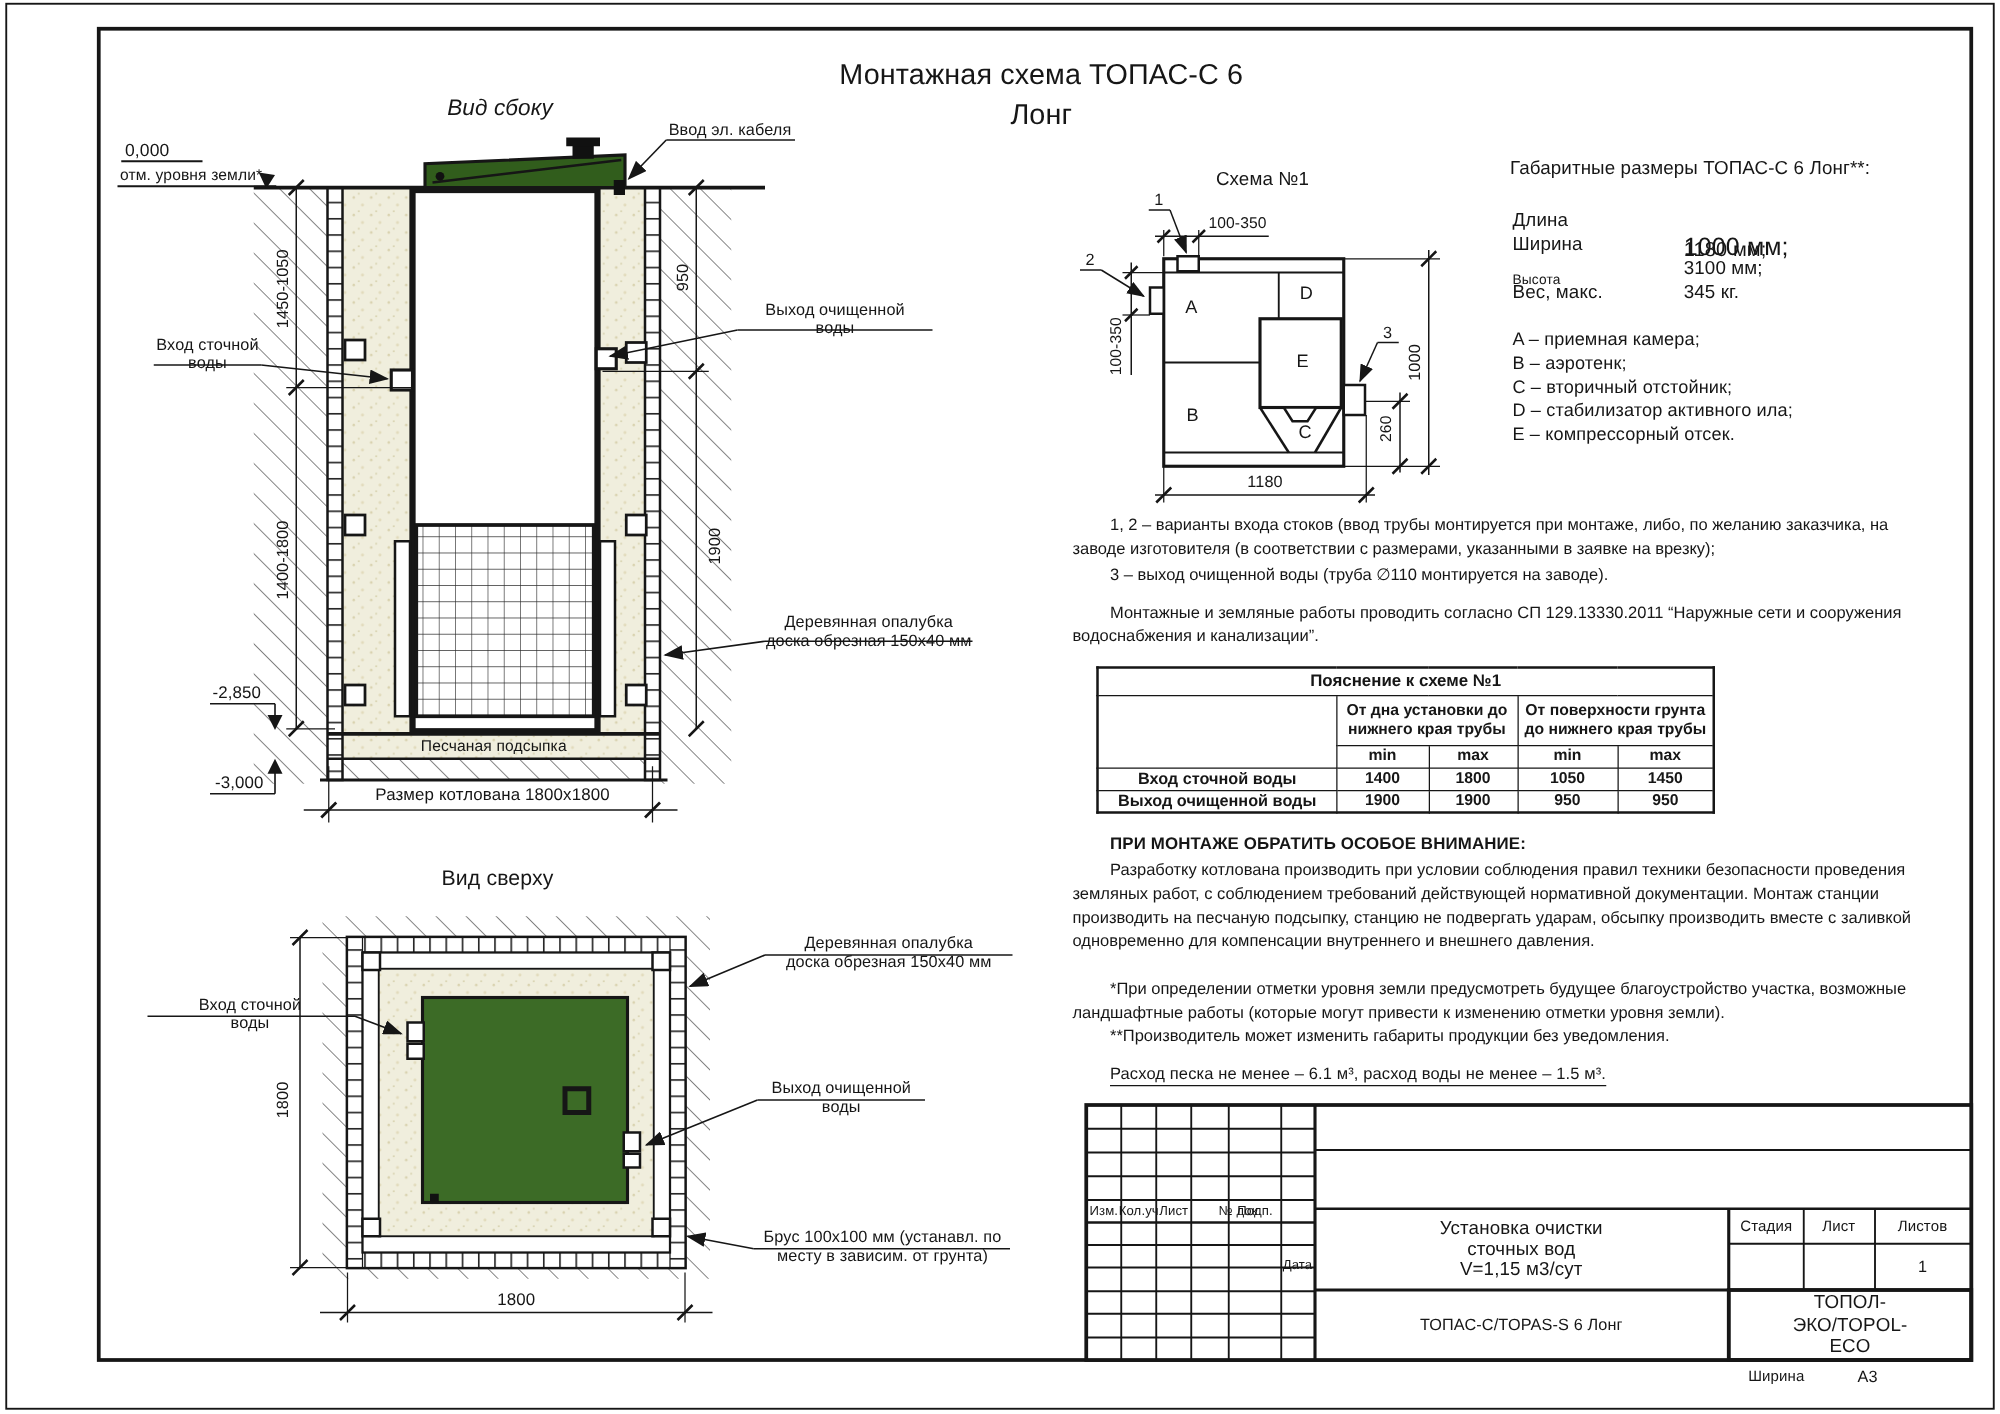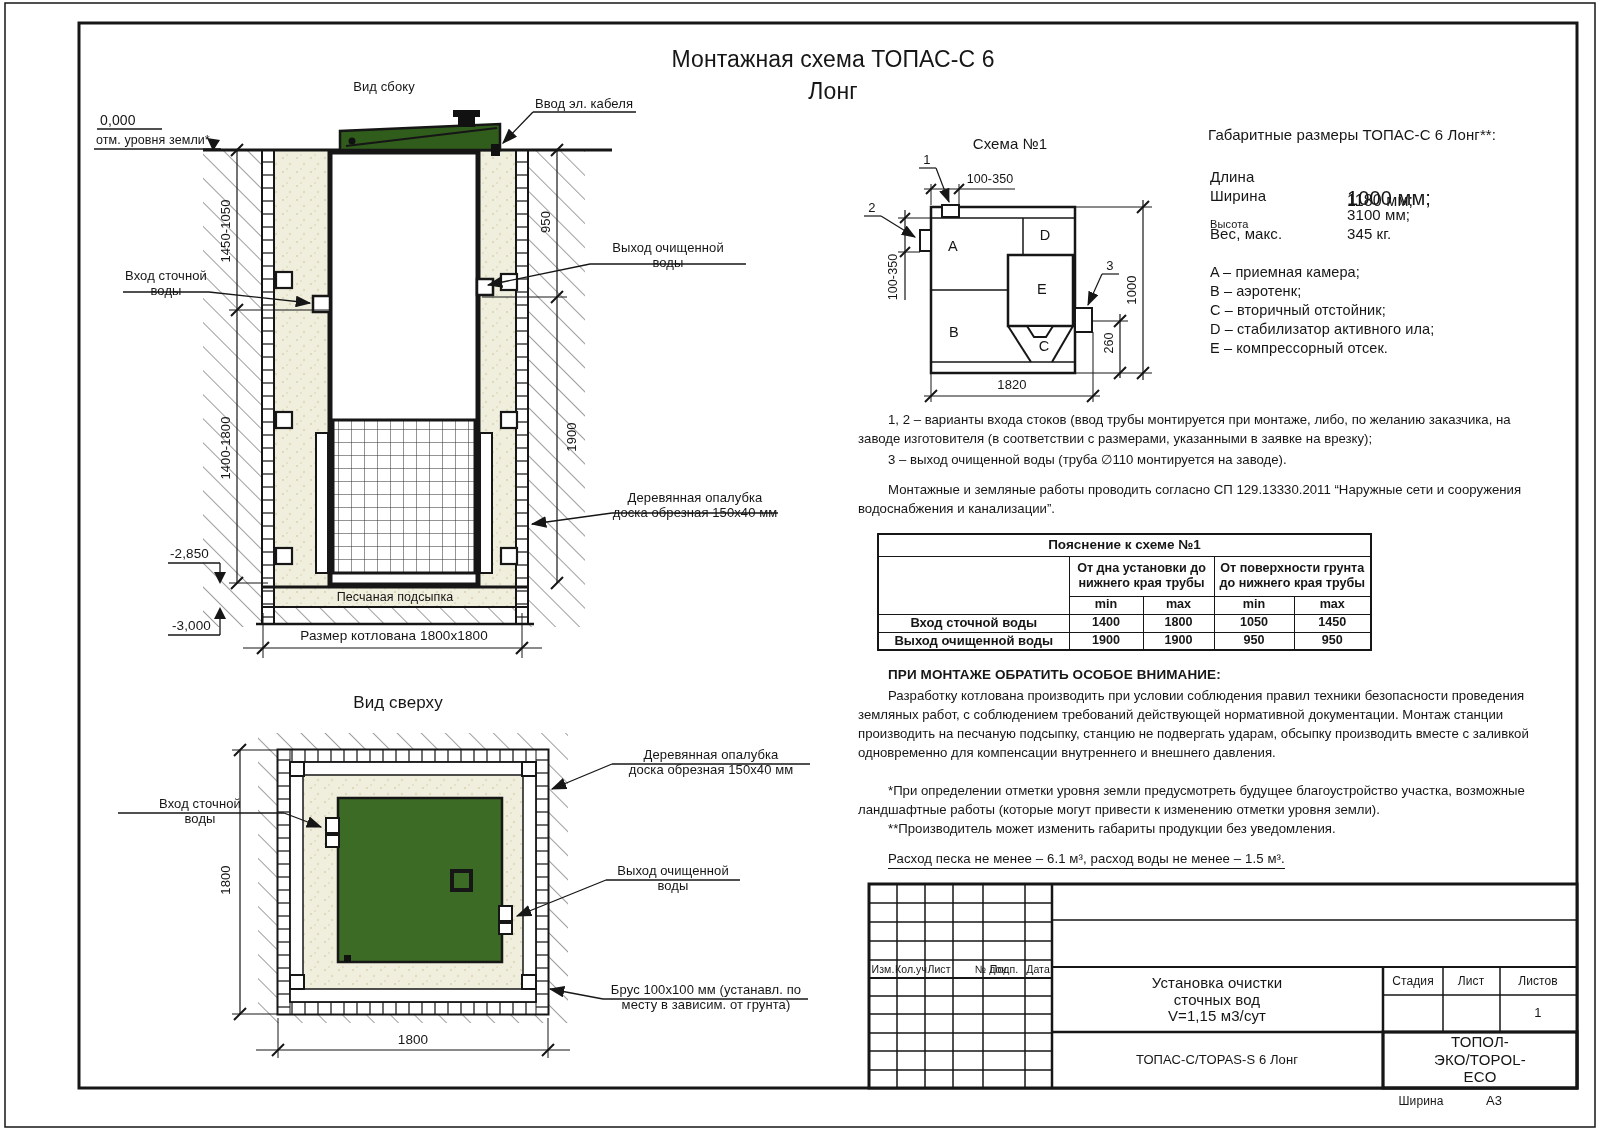--- a/index.html
+++ b/index.html
@@ -232,21 +232,21 @@
     <line x1="1500" y1="967" x2="1500" y2="1032" stroke-width="1.5"></line>
     <line x1="1383" y1="995" x2="1577" y2="995" stroke-width="1.5"></line>
     <line x1="1052" y1="1032" x2="1577" y2="1032" stroke-width="2.5"></line>
     <rect x="1383" y="1032" width="194" height="56" fill="none" stroke-width="3"></rect>
   </g>
 </svg>
 
 <div class="t c" style="left:833px;top:60px;font-size:23px;">Монтажная схема ТОПАС-С 6</div>
 <div class="t c" style="left:833px;top:92px;font-size:23px;">Лонг</div>
 
-<div class="t c" style="left:384px;top:87px;font-size:13px;">Вид сбоку</div>
+<div class="t c" style="left:400px;top:87px;font-size:18px;font-style:italic;">Вид сбоку</div>
 <div class="t" style="left:100px;top:112px;font-size:14px;">0,000</div>
 <div class="t" style="left:96px;top:133px;font-size:12.5px;">отм. уровня земли*</div>
 <div class="t c" style="left:584px;top:104px;font-size:13px;">Ввод эл. кабеля</div>
 <div class="t c" style="left:166px;top:283px;font-size:13px;">Вход сточной
 воды</div>
 <div class="t c" style="left:668px;top:255px;font-size:13px;">Выход очищенной
 воды</div>
 <div class="t c" style="left:695px;top:505px;font-size:13px;">Деревянная опалубка
 доска обрезная 150х40 мм</div>
 <div class="t r" style="left:226px;top:231px;font-size:13px;">1450-1050</div>
@@ -276,21 +276,21 @@
 <div class="t c" style="left:1110px;top:266px;font-size:13px;">3</div>
 <div class="t c" style="left:953px;top:247px;font-size:14.5px;">A</div>
 <div class="t c" style="left:954px;top:333px;font-size:14.5px;">B</div>
 <div class="t c" style="left:1044px;top:347px;font-size:14.5px;">C</div>
 <div class="t c" style="left:1045px;top:236px;font-size:14.5px;">D</div>
 <div class="t c" style="left:1042px;top:290px;font-size:14.5px;">E</div>
 <div class="t c" style="left:990px;top:179px;font-size:12.5px;">100-350</div>
 <div class="t r" style="left:893px;top:277px;font-size:12.5px;">100-350</div>
 <div class="t r" style="left:1132px;top:290px;font-size:13px;">1000</div>
 <div class="t r" style="left:1109px;top:343px;font-size:12.5px;">260</div>
-<div class="t c" style="left:1012px;top:385px;font-size:13px;">1820</div>
+<div class="t c" style="left:1012px;top:385px;font-size:13px;">1180</div>
 
 <div class="t" style="left:1208px;top:126px;font-size:15px;">Габаритные размеры ТОПАС-С 6 Лонг**:</div>
 <div class="t" style="left:1210px;top:168px;font-size:15px;">Длина</div>
 <div class="t" style="left:1347px;top:168px;font-size:16px;margin-top:24px;">1180 мм;</div>
 <div class="t" style="left:1210px;top:187px;font-size:15px;">Ширина</div>
 <div class="t" style="left:1347px;top:187px;font-size:20px;">1000 мм;</div>
 <div class="t" style="left:1210px;top:206px;font-size:11px;margin-top:12px;">Высота</div>
 <div class="t" style="left:1347px;top:206px;font-size:15px;">3100 мм;</div>
 <div class="t" style="left:1210px;top:225px;font-size:15px;">Вес, макс.</div>
 <div class="t" style="left:1347px;top:225px;font-size:15px;">345 кг.</div>
@@ -350,21 +350,21 @@
 <div class="para ind" style="left:858px;top:686px;">Разработку котлована производить при условии соблюдения правил техники безопасности проведения земляных работ, с соблюдением требований действующей нормативной документации. Монтаж станции производить на песчаную подсыпку, станцию не подвергать ударам, обсыпку производить вместе с заливкой одновременно для компенсации внутреннего и внешнего давления.</div>
 <div class="para ind" style="left:858px;top:781px;">*При определении отметки уровня земли предусмотреть будущее благоустройство участка, возможные ландшафтные работы (которые могут привести к изменению отметки уровня земли).</div>
 <div class="para ind" style="left:858px;top:819px;">**Производитель может изменить габариты продукции без уведомления.</div>
 <div class="t ul" style="left:888px;top:851px;font-size:13.2px;">Расход песка не менее – 6.1 м³, расход воды не менее – 1.5 м³.</div>
 
 <div class="t c" style="left:883px;top:969px;font-size:10.5px;">Изм.</div>
 <div class="t c" style="left:911px;top:969px;font-size:10.5px;">Кол.уч</div>
 <div class="t c" style="left:939px;top:969px;font-size:10.5px;">Лист</div>
 <div class="t c" style="left:968px;top:969px;font-size:10.5px;padding-left:48px;">№ док.</div>
 <div class="t c" style="left:1004px;top:969px;font-size:10.5px;">Подп.</div>
-<div class="t c" style="left:1038px;top:969px;font-size:10.5px;">Дата</div>
+<div class="t c" style="left:1038px;top:1012px;font-size:10.5px;">Дата</div>
 <div class="t c" style="left:1217px;top:1000px;font-size:15px;line-height:16.5px;">Установка очистки
 сточных вод
 V=1,15 м3/сут</div>
 <div class="t c" style="left:1413px;top:981px;font-size:12px;">Стадия</div>
 <div class="t c" style="left:1471px;top:981px;font-size:12px;">Лист</div>
 <div class="t c" style="left:1538px;top:981px;font-size:12px;">Листов</div>
 <div class="t c" style="left:1538px;top:1013px;font-size:13px;">1</div>
 <div class="t c" style="left:1217px;top:1060px;font-size:13px;">ТОПАС-С/TOPAS-S 6 Лонг</div>
 <div class="t c" style="left:1480px;top:1060px;font-size:15px;">ТОПОЛ-ЭКО/TOPOL-ECO</div>
 <div class="t c" style="left:1421px;top:1101px;font-size:12px;">Ширина</div>

